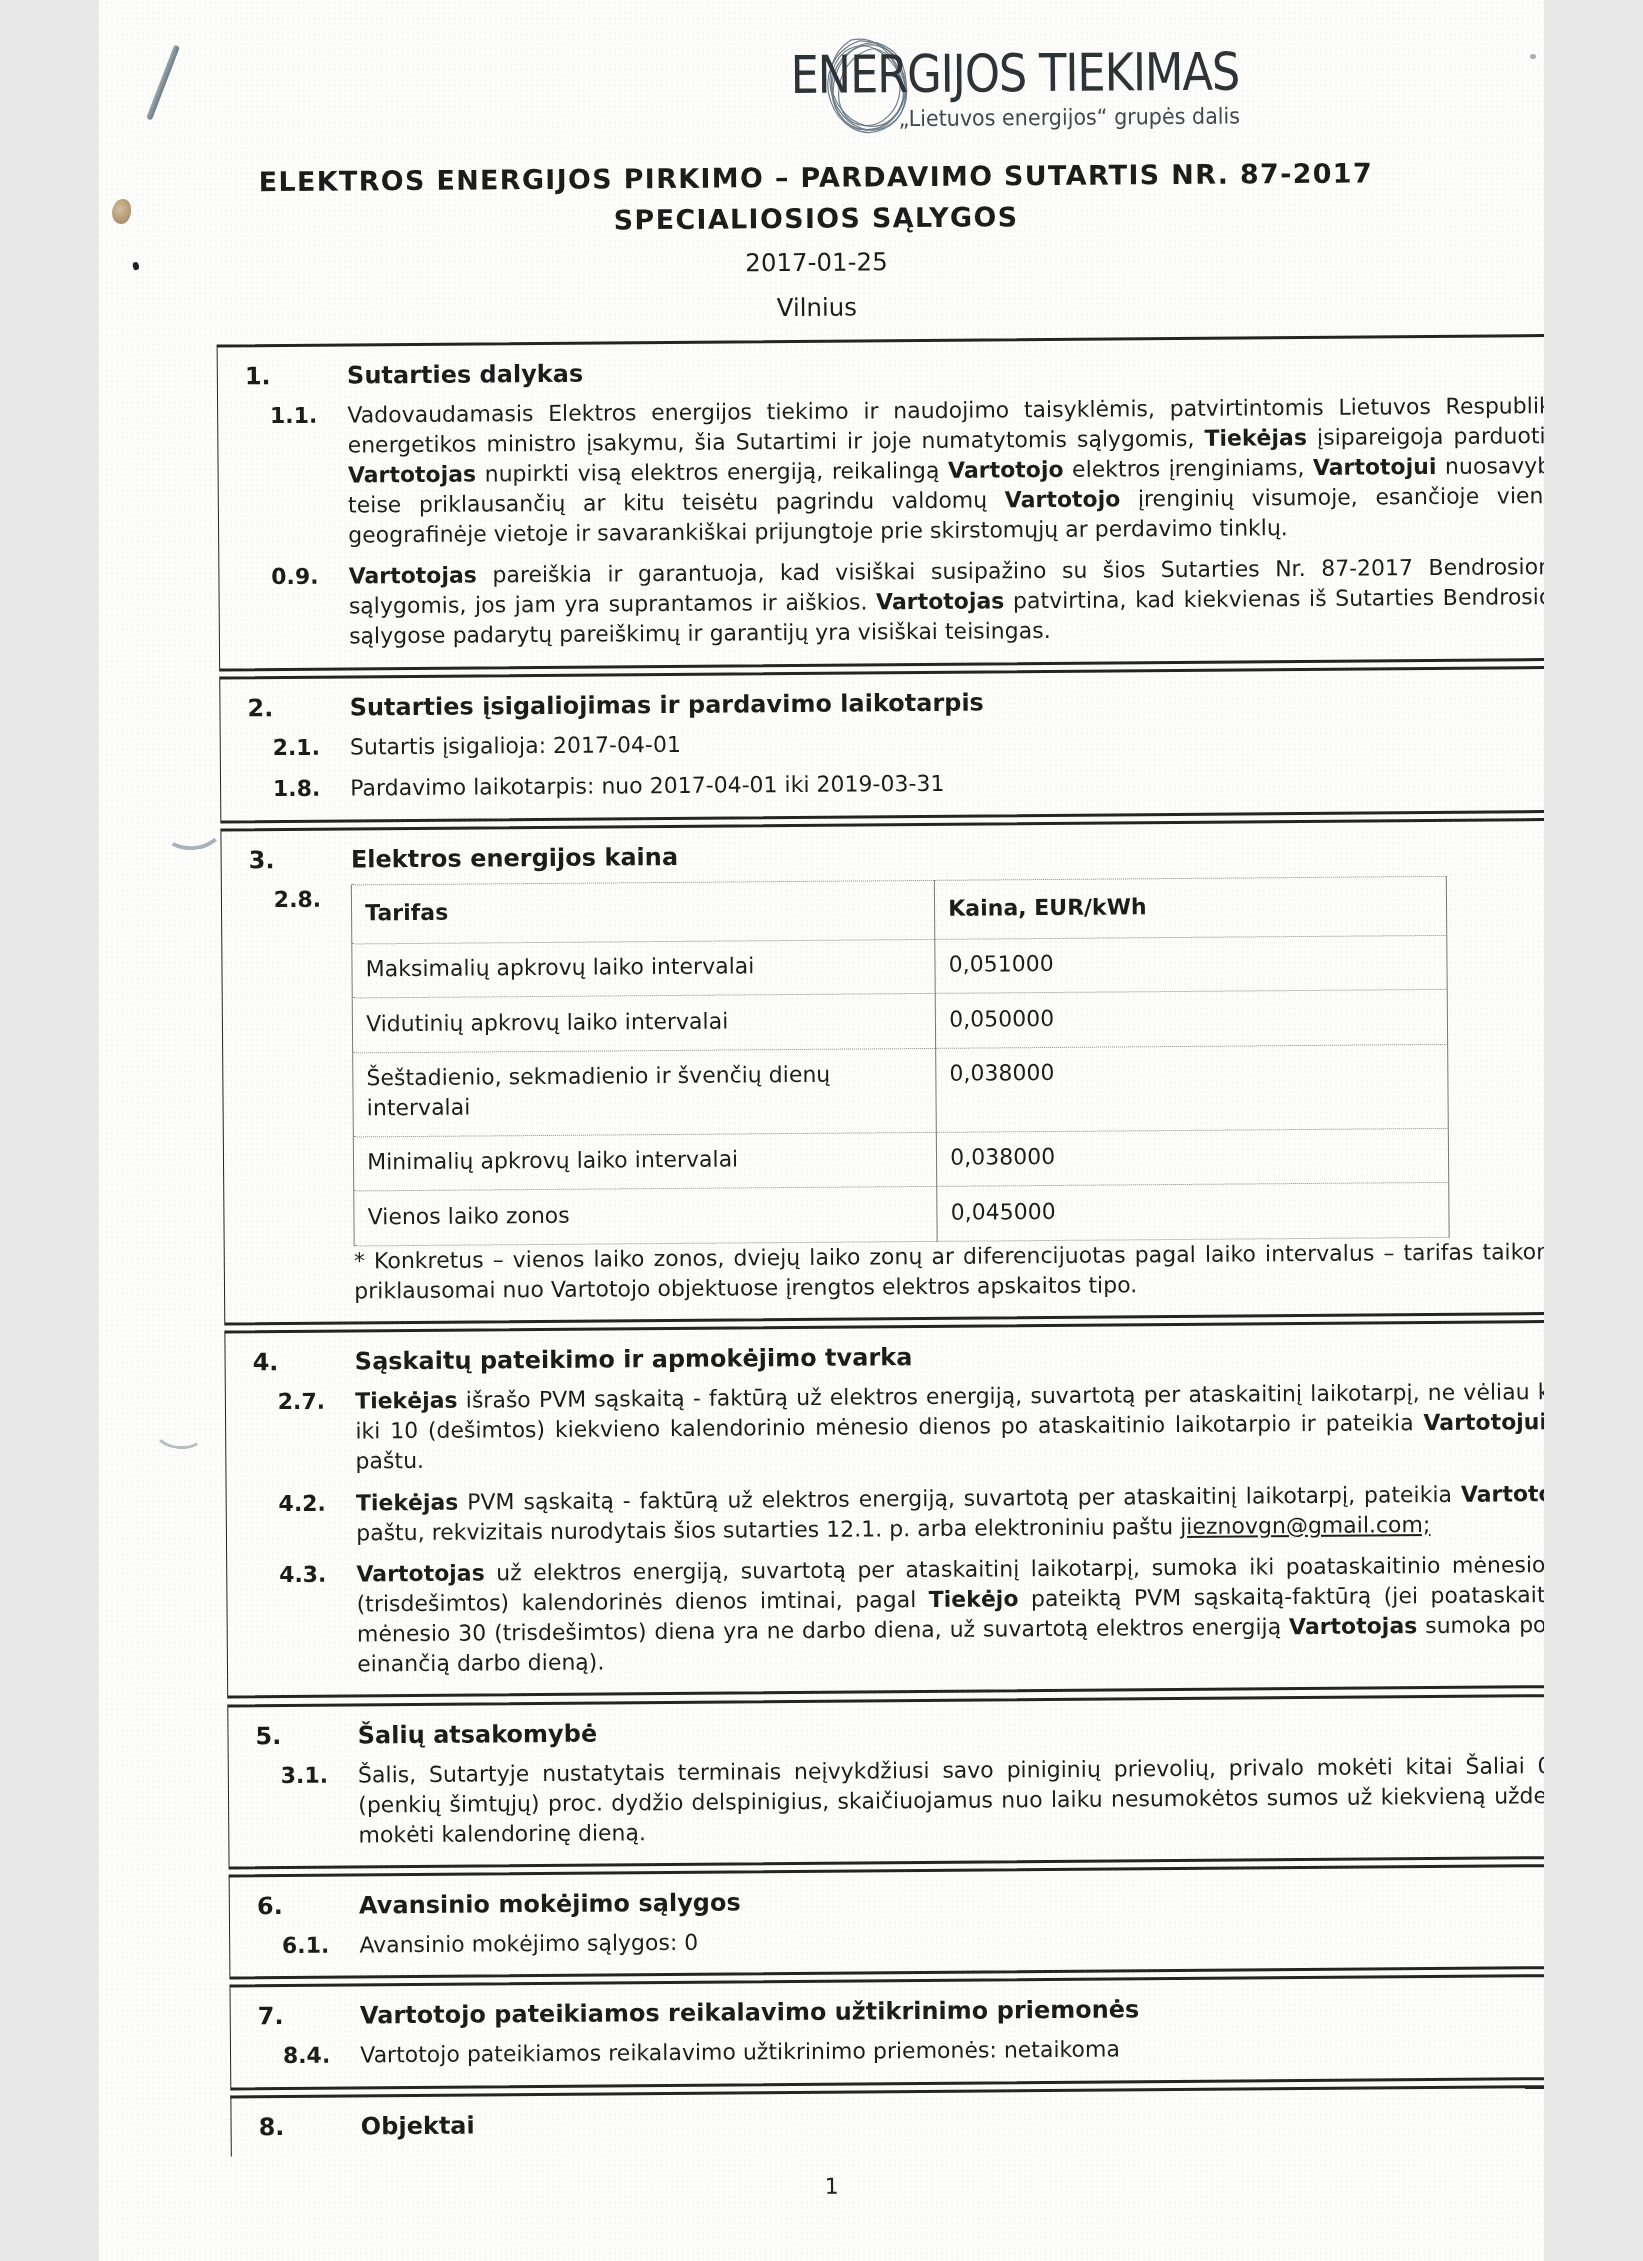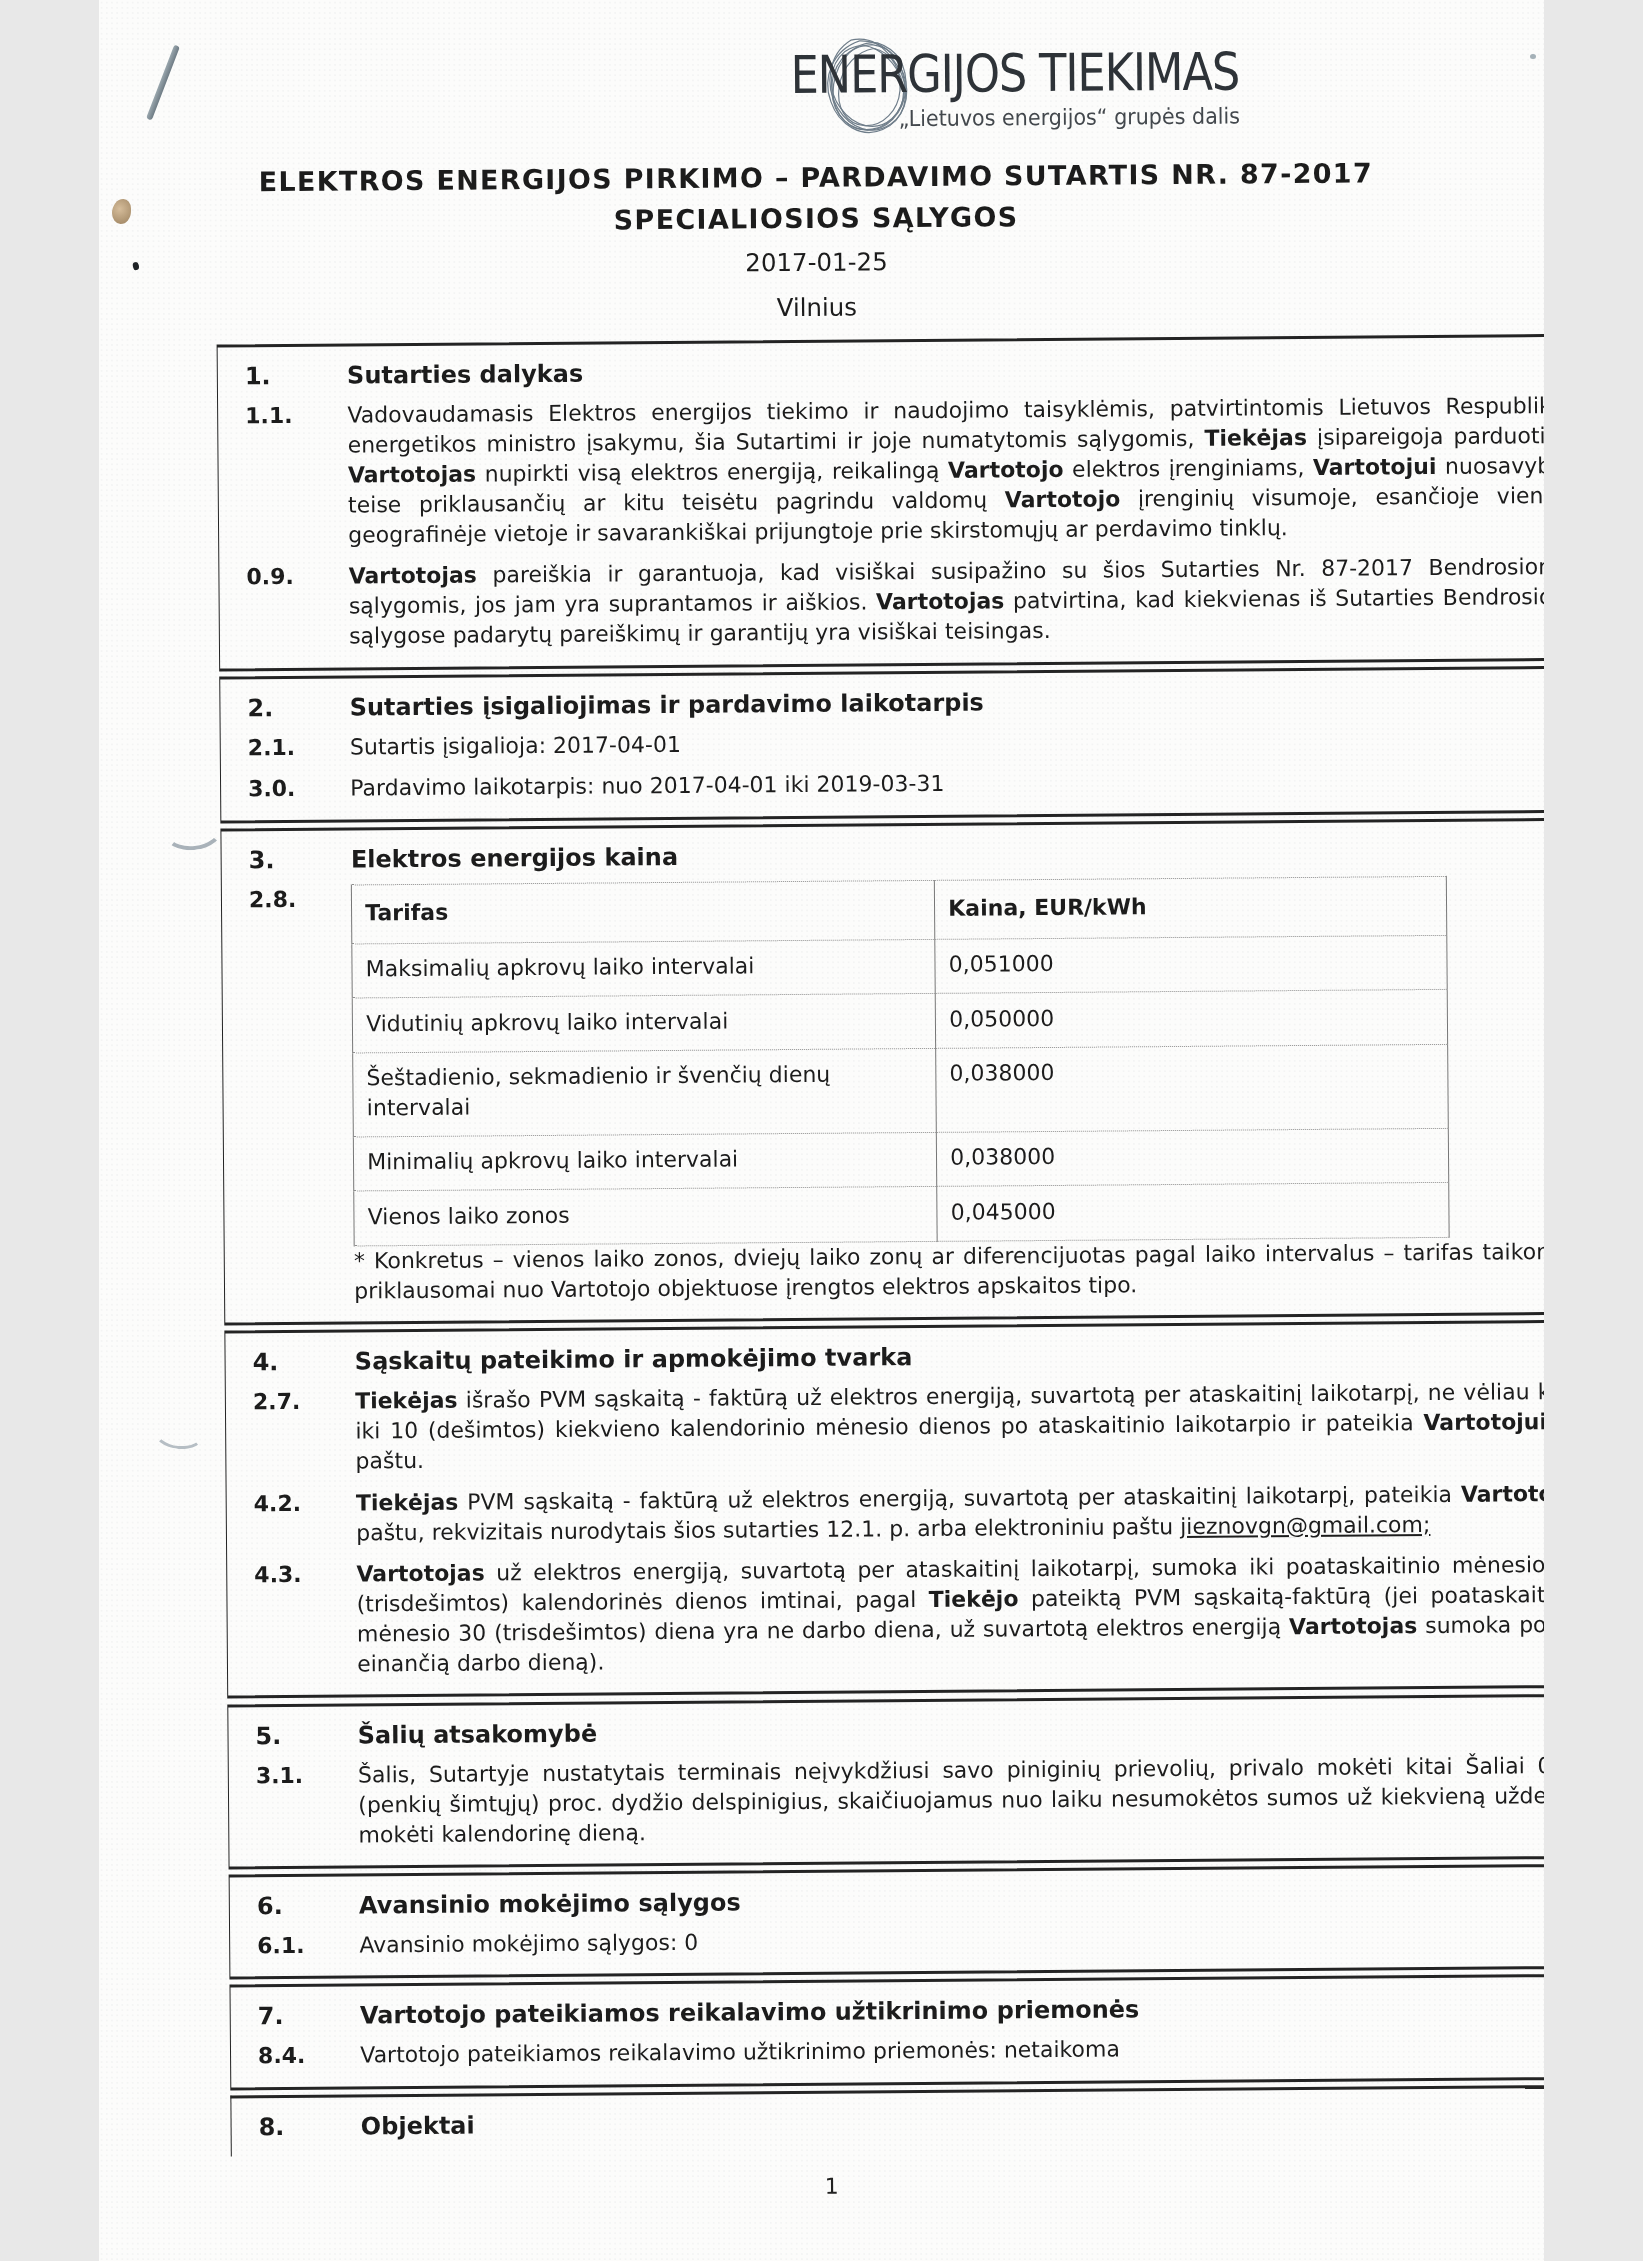--- a/index.html
+++ b/index.html
@@ -28,21 +28,21 @@
 
   
   .sections{position:relative;margin:18px 0 0 122px;width:1391px;display:flex;flex-direction:column;gap:5.2px;box-sizing:border-box;}
   .box{border:solid #242424;border-width:3.2px 1.9px;padding:10.3px 30px 14px 27px;box-sizing:border-box;}
   .box.open-bottom{border-bottom:none;padding-bottom:3.9px;}
   .row{display:grid;grid-template-columns:97px 1fr;column-gap:5.2px;align-items:start;}
   .row.head{margin:2.6px 0 9px;}
   .row.head .num,.row.head h3{font-size:24px;font-weight:700;margin:0;line-height:32px;}
   .row.clause{margin-bottom:11.6px;font-size:22px;line-height:30px;}
   .row.clause:last-child{margin-bottom:1.3px;}
-  .clause .num{font-weight:700;}
+  .clause .num{font-weight:700;text-align:center;}
   .clause p{margin:0;text-align:justify;padding-right:1.3px;}
   .b{font-weight:700;}
   .u{text-decoration:underline;}
 
   
   .table-wrap{width:100%;}
   table.price{border-collapse:collapse;width:1096px;font-size:22px;table-layout:fixed;}
   table.price th,table.price td{
     text-align:left;vertical-align:top;line-height:30px;
     border-left:1.3px solid #777;border-right:1.3px solid #777;
@@ -132,21 +132,21 @@
       <section class="box">
         <div class="row head">
           <span class="num">2.</span>
           <h3>Sutarties įsigaliojimas ir pardavimo laikotarpis</h3>
         </div>
         <div class="row clause">
           <span class="num">2.1.</span>
           <p><span>Sutartis įsigalioja: 2017-04-01</span></p>
         </div>
         <div class="row clause">
-          <span class="num">3.0.</span>
+          <span class="num">1.8.</span>
           <p><span>Pardavimo laikotarpis: nuo 2017-04-01 iki 2019-03-31</span></p>
         </div>
       </section>
 
       <section class="box">
         <div class="row head">
           <span class="num">3.</span>
           <h3>Elektros energijos kaina</h3>
         </div>
         <div class="row clause">

